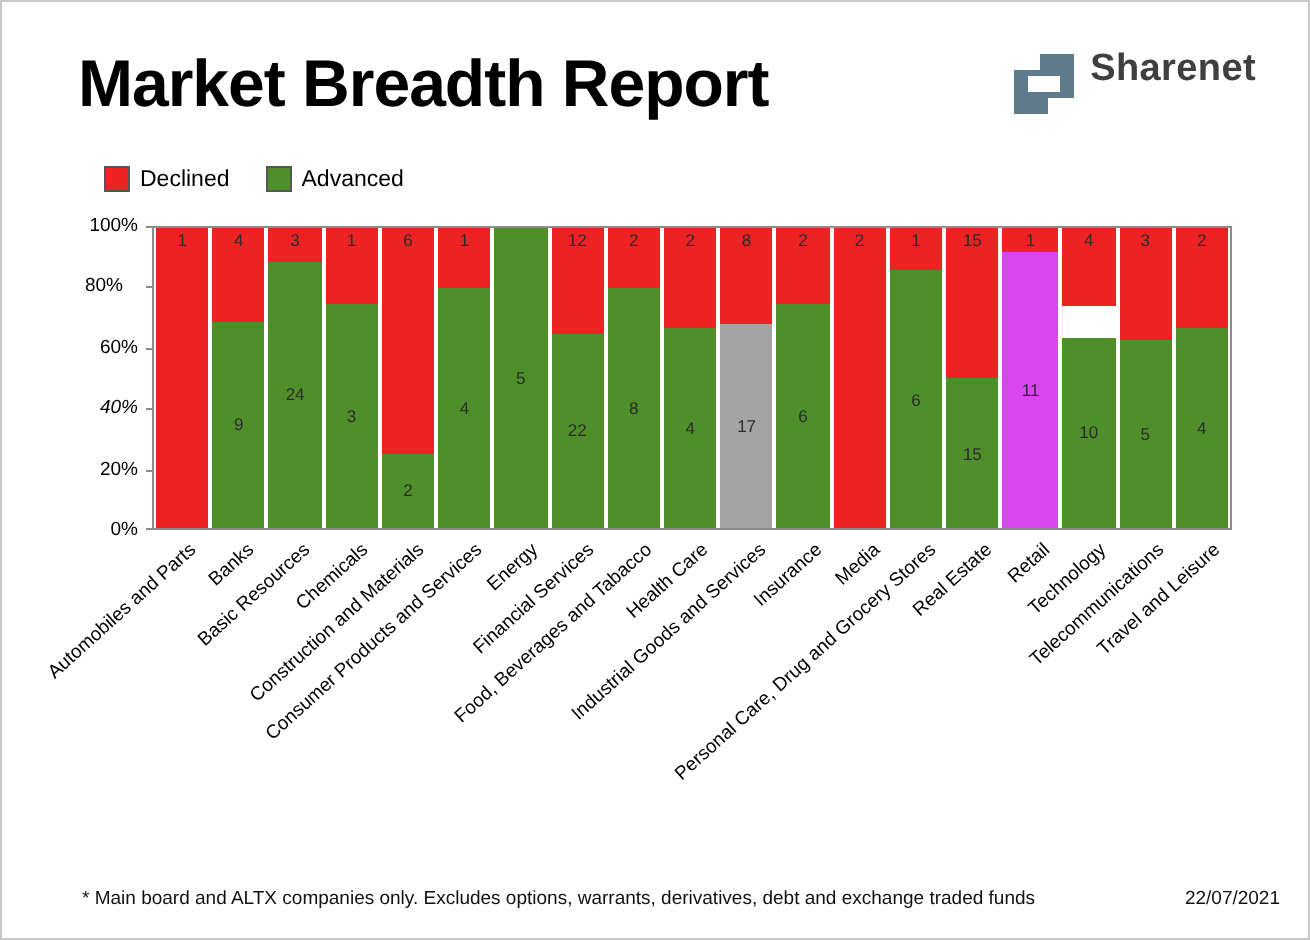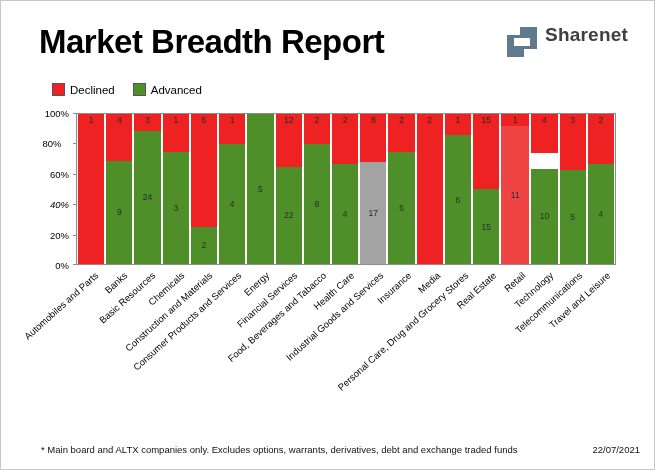--- a/index.html
+++ b/index.html
@@ -350,21 +350,21 @@
             <span class="seg-label">15</span>
           </div>
           <div class="bar-seg seg-adv" style="height: 50%; background: rgb(79, 143, 41);">
             <span class="seg-label">15</span>
           </div>
         </div>
         <div class="bar-col" title="Retail">
           <div class="bar-seg seg-dec" style="height: 8%; background: rgb(238, 34, 34);">
             <span class="seg-label">1</span>
           </div>
-          <div class="bar-seg seg-adv" style="height: 92%; background: #ef4444; padding-left: 28px;">
+          <div class="bar-seg seg-adv" style="height: 92%; background: #d946ef; padding-left: 28px;">
             <span class="seg-label">11</span>
           </div>
         </div>
         <div class="bar-col" title="Technology">
           <div class="bar-seg seg-dec" style="height: 29%; background: rgb(238, 34, 34);">
             <span class="seg-label">4</span>
           </div>
           <div class="bar-seg seg-adv" style="height: 71%; background: rgb(79, 143, 41); margin-top: 16px;">
             <span class="seg-label">10</span>
           </div>

